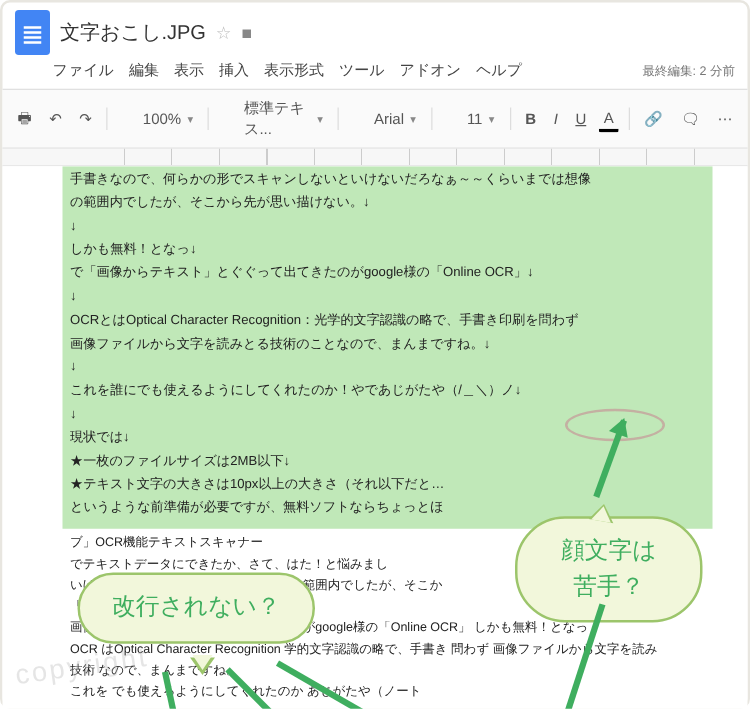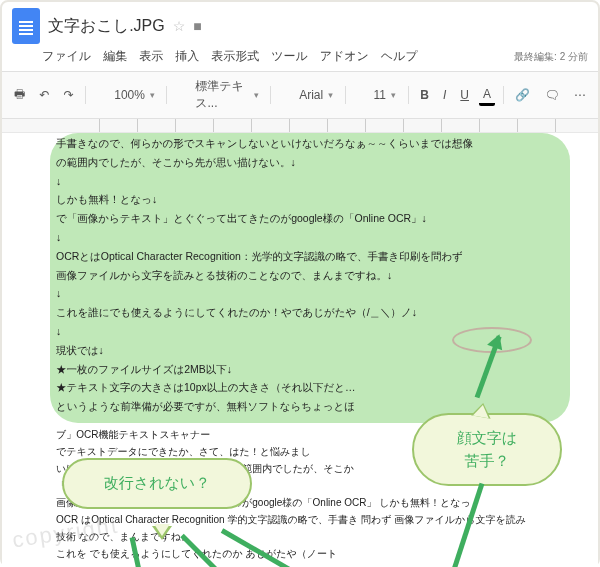--- a/index.html
+++ b/index.html
@@ -17,25 +17,25 @@
   .last-edit { color:#777; font-size:10px; }
   .toolbar { display:flex; align-items:center; gap:6px; padding:4px 8px; border-top:1px solid #e0e0e0; border-bottom:1px solid #e0e0e0; font-size:12px; color:#555; background:#fafafa; }
   .tb-btn { padding:2px 4px; border-radius:2px; display:flex; align-items:center; gap:2px; }
   .tb-sep { width:1px; height:18px; background:#ddd; margin:0 2px; }
   .tb-select { padding:2px 4px; border:none; background:transparent; display:flex; align-items:center; gap:5px;margin-left:16px; }
   .chev { font-size:9px; color:#888; }
   .ruler { height:14px; background:#f7f7f7; border-bottom:1px solid #e8e8e8; position:relative; }
   .ruler::before { content:""; position:absolute; left:60px; right:20px; top:0; bottom:0; background: repeating-linear-gradient(to right, transparent 0 37px, #ccc 37px 38px); }
   .page-area { position:relative; height: calc(100% - 120px); overflow:hidden; background:#fff; }
   .page { position:absolute; left:48px; top:0; width:520px; }
-  .highlight { background:#c0e8b8; padding:2px 6px 6px 6px; font-size:10.5px; line-height:1.6; color:#222;border-radius:28px; }
+  .highlight { background:#c0e8b8; padding:2px 6px 6px 6px; font-size:10.5px; line-height:1.6; color:#222; }
   .highlight p { margin-bottom:2px; }
   .plain { font-size:10px; line-height:1.5; color:#222; padding:2px 6px; }
   .plain p { margin:2px 0; }
-  .speech { position:absolute; background:#f2f7db; border:2px solid #9cc56b; border-radius:40px; padding:12px 16px; font-size:15px; color:#3fae5f; text-align:center; line-height:1.5; }
+  .speech { position:absolute; background:#f2f7db; border:2px solid #9cc56b; border-radius:40px; padding:12px 16px; font-size:19px; color:#3fae5f; text-align:center; line-height:1.5; }
   .speech1 { left:60px; top:325px; width:190px; }
   .tail1 { position:absolute; left:150px; top:393px; width:0; height:0; border-left:10px solid transparent; border-right:10px solid transparent; border-top:14px solid #9cc56b; }
   .tail1::after { content:""; position:absolute; left:-8px; top:-16px; border-left:8px solid transparent; border-right:8px solid transparent; border-top:12px solid #f2f7db; }
   .speech2 { left:410px; top:280px; width:150px; }
   .tail2 { position:absolute; left:470px; top:270px; width:0; height:0; border-left:10px solid transparent; border-right:10px solid transparent; border-bottom:14px solid #9cc56b; transform:rotate(10deg); }
   .tail2::after { content:""; position:absolute; left:-8px; top:2px; border-left:8px solid transparent; border-right:8px solid transparent; border-bottom:12px solid #f2f7db; }
   .arrow { position:absolute; background:#3fae5f; height:5px; transform-origin:left center; }
   .arrow::after { content:""; position:absolute; right:-2px; top:-6px; border-left:14px solid #3fae5f; border-top:8px solid transparent; border-bottom:8px solid transparent; }
   
   .a1 { left:130px; top:402px; width:70px; transform:rotate(78deg); }

